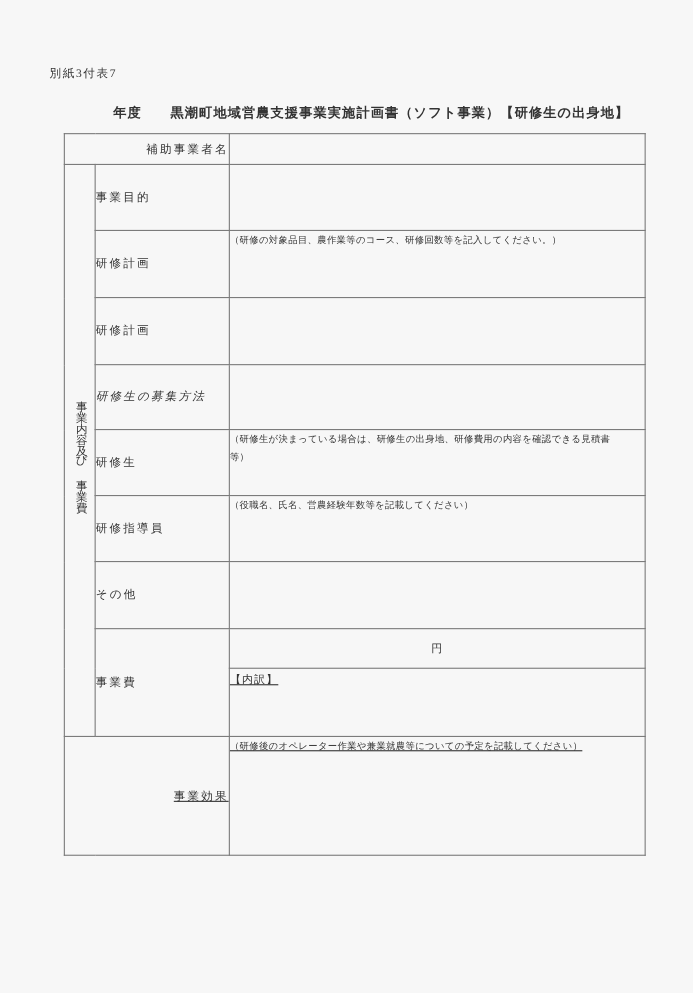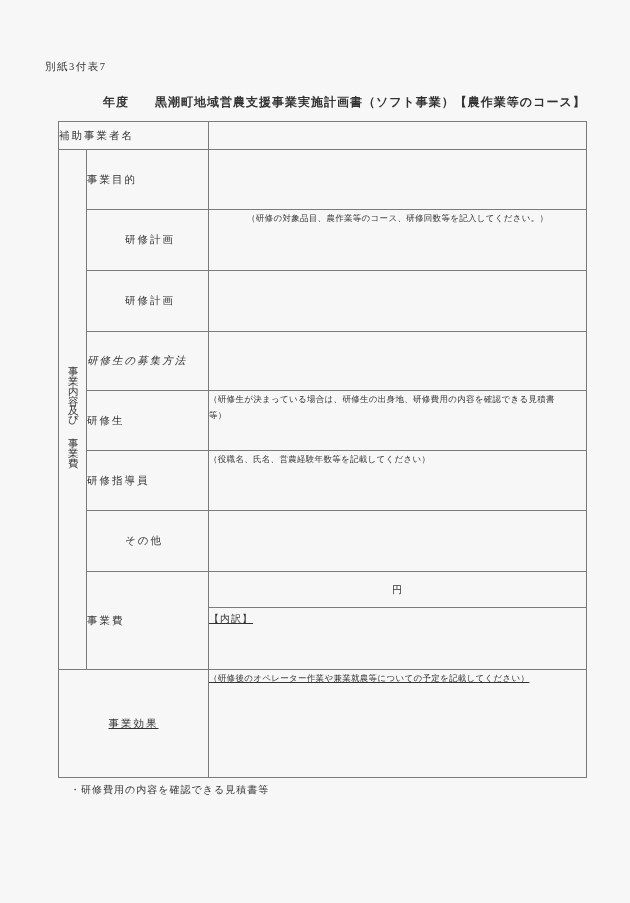--- a/index.html
+++ b/index.html
@@ -25,23 +25,23 @@
     width:528px;
     border-collapse:collapse; table-layout:fixed;
     border:1.5px solid #5e5e5e;
   }
   table.plan td {
     border:1px solid #7b7b7b;
     padding:0;
     overflow:hidden;
   }
   
-  tr.h27  td { height:27px; }
+  tr.h27  td { height:27px;text-align:right; }
   tr.h59  td { height:59px; }
-  tr.h60  td { height:60px;padding-left:38px; }
+  tr.h60  td { height:60px; }
   tr.h58  td { height:58px;font-style:italic; }
   tr.h35  td { height:35px; }
   tr.h61  td { height:61px; }
   tr.h107 td { height:107px;text-decoration:underline; }
 
   td.lbl {
     font-size:10.5px; letter-spacing:2px;
     vertical-align:middle;
     padding:2px 2px 2px 5px;
   }
@@ -66,35 +66,35 @@
     padding-right:130px;
     font-size:10px; letter-spacing:1px;
   }
   td.breakdown-cell {
     vertical-align:top;
     padding:4px 5px;
     text-decoration:underline;
   }
   .breakdown-label { font-size:10px; letter-spacing:1px; }
   td.effect-lbl {
-    text-align:center; vertical-align:middle;
+    text-align:right; vertical-align:middle;
     font-size:10.5px; letter-spacing:2px;
   }
   .footer {
     position:absolute; left:50px; top:781px;
     font-size:10px; letter-spacing:1px;
     line-height:1.75;
   }
   .footer .l2 { margin-left:20px; }
 </style>
 </head>
 <body>
 
 <div class="doc-ref">別紙3付表7</div>
-<div class="doc-title">年度　　黒潮町地域営農支援事業実施計画書（ソフト事業）【農作業等のコース】</div>
+<div class="doc-title">年度　　黒潮町地域営農支援事業実施計画書（ソフト事業）【研修生の出身地】</div>
 
 <table class="plan">
   <colgroup>
     <col style="width:28px">
     <col style="width:122px">
     <col style="width:378px">
   </colgroup>
 
   <tbody>
       <tr class="h27">
@@ -162,14 +162,13 @@
   <tr class="h107">
     <td class="effect-lbl" colspan="2">事業効果</td>
     <td class="content">
       <span class="note">（研修後のオペレーター作業や兼業就農等についての予定を記載してください）</span>
     </td>
   </tr>
 </tbody>
   </table>
 
 <div class="footer">
-  <div class="l2">・研修費用の内容を確認できる見積書等</div>
 </div>
 
 </body></html>

